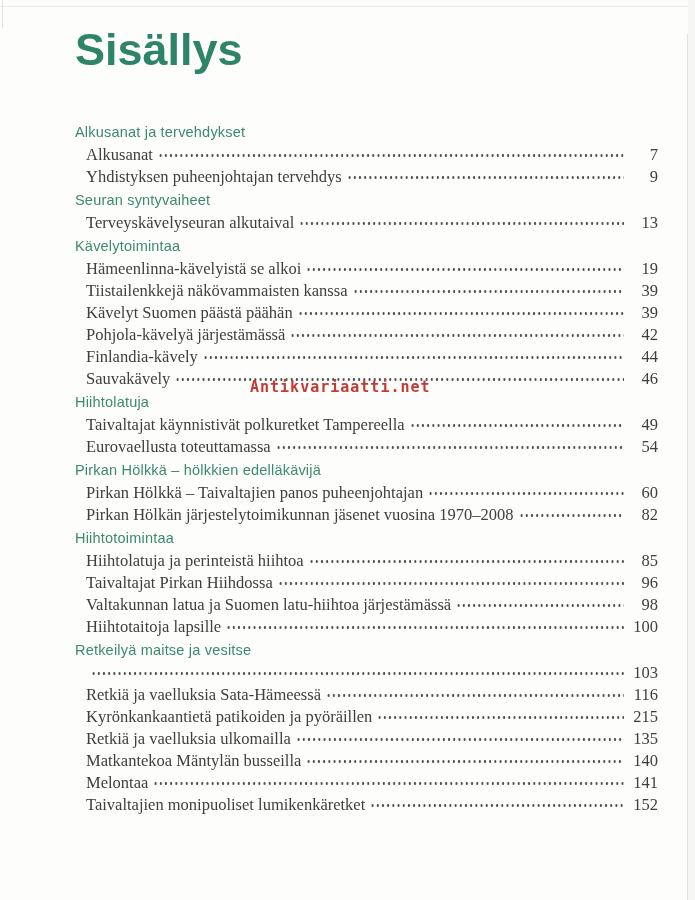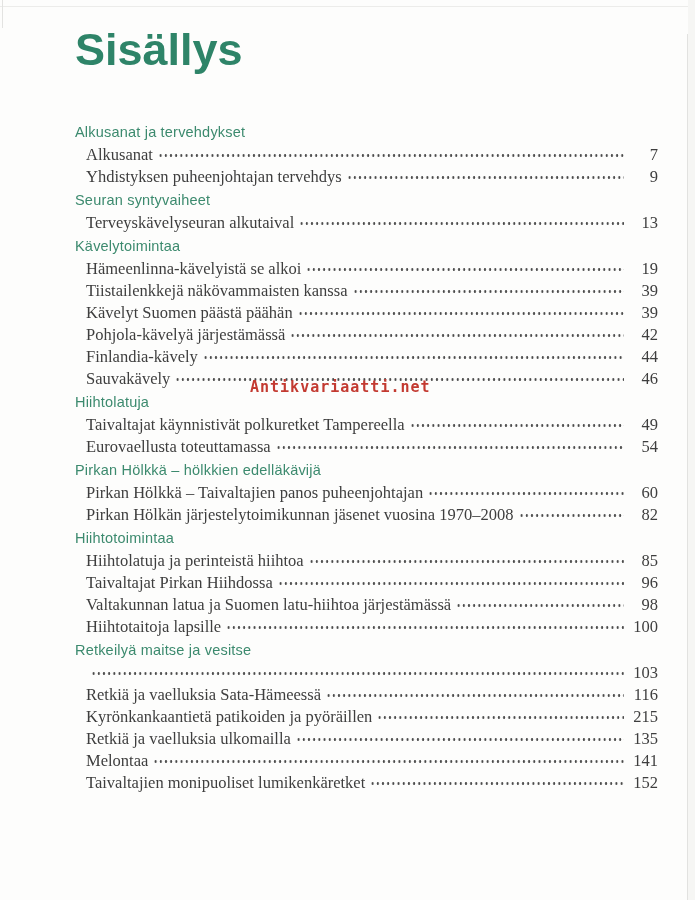--- a/index.html
+++ b/index.html
@@ -217,20 +217,25 @@
             <span class="label">Kyrönkankaantietä patikoiden ja pyöräillen</span>
             <span class="dots"></span>
             <span class="pagenum">215</span>
           </div>
           <div class="entry">
             <span class="label">Retkiä ja vaelluksia ulkomailla</span>
             <span class="dots"></span>
             <span class="pagenum">135</span>
           </div>
           <div class="entry">
+            <span class="label">Matkantekoa Mäntylän busseilla</span>
+            <span class="dots"></span>
+            <span class="pagenum">140</span>
+          </div>
+          <div class="entry">
             <span class="label">Melontaa</span>
             <span class="dots"></span>
             <span class="pagenum">141</span>
           </div>
           <div class="entry">
             <span class="label">Taivaltajien monipuoliset lumikenkäretket</span>
             <span class="dots"></span>
             <span class="pagenum">152</span>
           </div>
         </div>

